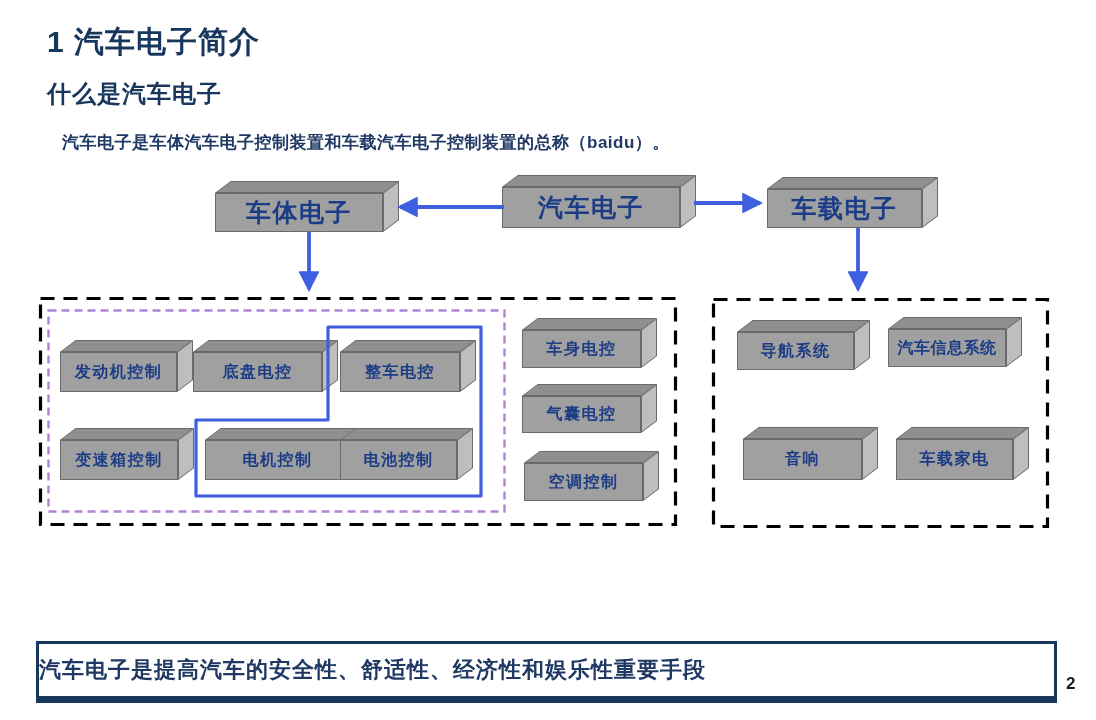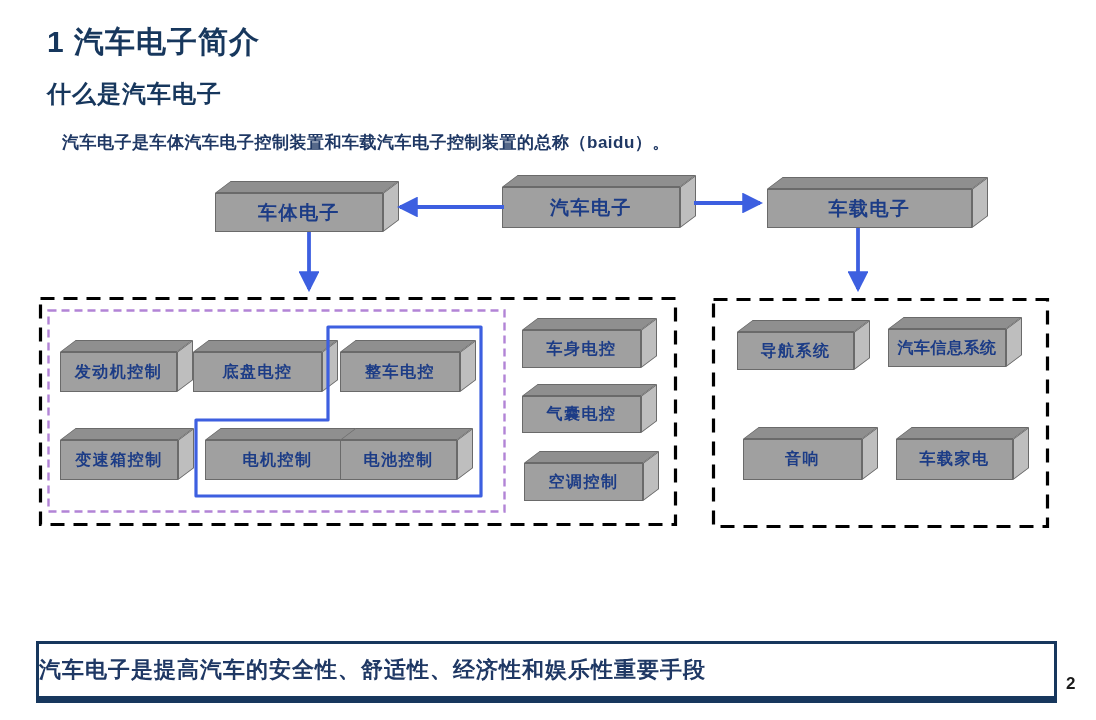--- a/index.html
+++ b/index.html
@@ -35,21 +35,21 @@
     position:absolute;left:100%;top:0;width:16px;height:100%;box-sizing:border-box;
     background:var(--cube-side);border:1px solid var(--cube-edge);
     transform:skewY(-36.9deg);transform-origin:0 0;
   }
   .cube .face-front{
     position:absolute;inset:0;box-sizing:border-box;
     background:var(--cube-front);border:1px solid var(--cube-edge);
     display:flex;align-items:center;justify-content:center;
     color:var(--label-blue);font-weight:bold;letter-spacing:1.5px;
   }
-  .cube.lvl1 .face-front{font-size:19px;}
+  .cube.lvl1 .face-front{font-size:25px;}
   .cube.lvl2 .face-front{font-size:16px;}
   
   .overlay{position:absolute;left:0;top:0;z-index:3;pointer-events:none;}
   
   .footer-box{
     position:absolute;left:36px;top:641px;width:1021px;height:62px;box-sizing:border-box;
     border:3px solid var(--navy);border-bottom-width:7px;background:#fff;z-index:4;
     display:flex;align-items:center;
     font-size:22px;font-weight:bold;color:var(--heading);letter-spacing:1px;
   }
@@ -69,21 +69,21 @@
   <div class="cube lvl1" style="left:215px;top:193px;width:168px;height:39px;">
     <div class="face-top"></div>
     <div class="face-side"></div>
     <div class="face-front">车体电子</div>
   </div>
   <div class="cube lvl1" style="left:502px;top:187px;width:178px;height:41px;border-radius:8px;">
     <div class="face-top"></div>
     <div class="face-side"></div>
     <div class="face-front">汽车电子</div>
   </div>
-  <div class="cube lvl1" style="left:767px;top:189px;width:205px;height:39px;">
+  <div class="cube lvl1" style="left:767px;top:189px;width:148px;height:39px;padding-left:7px;">
     <div class="face-top"></div>
     <div class="face-side"></div>
     <div class="face-front">车载电子</div>
   </div>
 
   <div class="cube lvl2" style="left:60px;top:352px;width:117px;height:40px;">
     <div class="face-top"></div>
     <div class="face-side"></div>
     <div class="face-front">发动机控制</div>
   </div>

